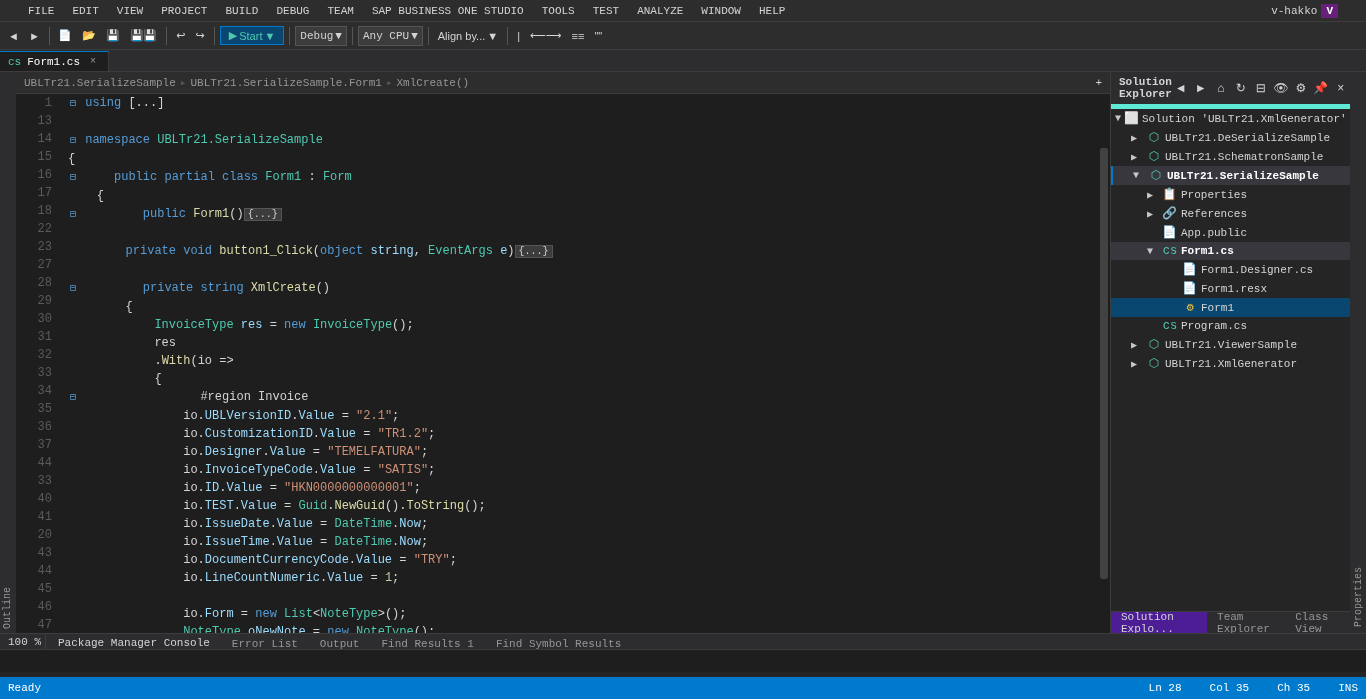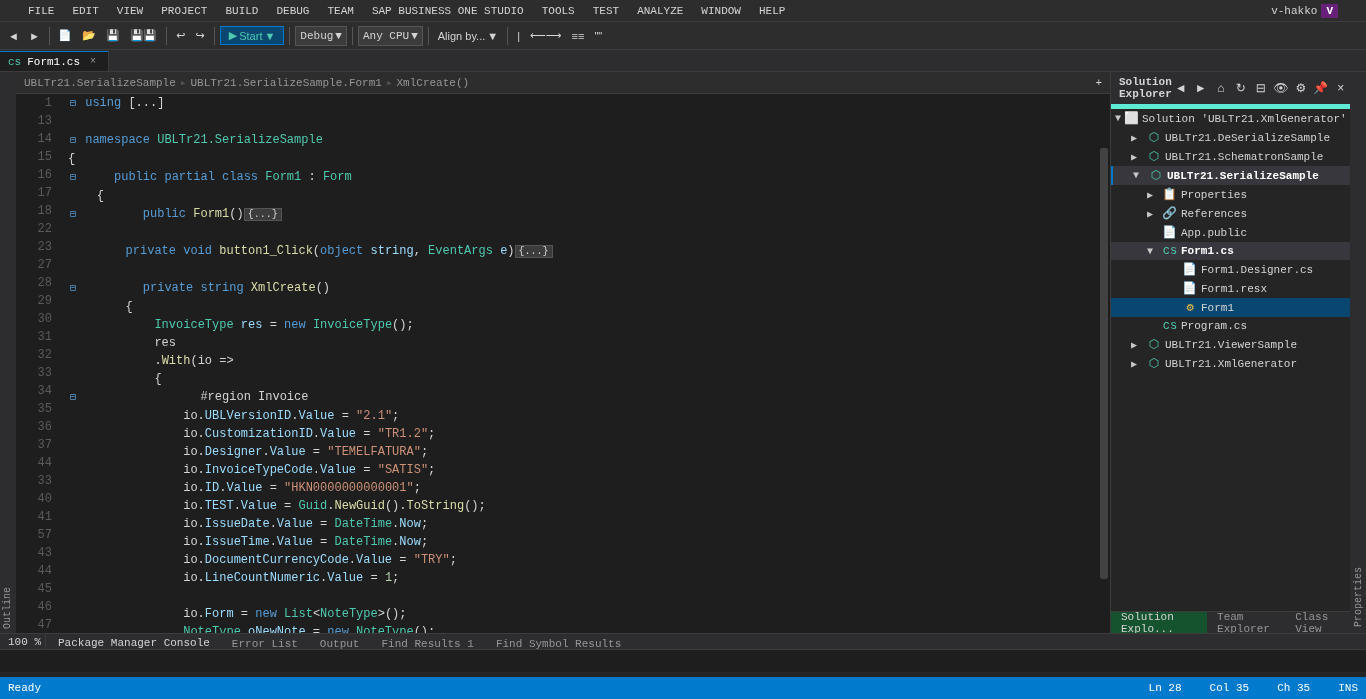--- a/index.html
+++ b/index.html
@@ -415,21 +415,21 @@
       height: 22px;
     }
     .se-bottom-tab {
       padding: 2px 10px;
       font-size: 11px;
       color: #969696;
       cursor: pointer;
       display: flex;
       align-items: center;
     }
-    .se-bottom-tab.active { color: #d4d4d4; background: #14532d; }
+    .se-bottom-tab.active { color: #d4d4d4; background: #4c1d95; }
   </style>
 </head>
 <body>
 
 <div id="menu-bar">
   <div class="menu-item">FILE</div>
   <div class="menu-item">EDIT</div>
   <div class="menu-item">VIEW</div>
   <div class="menu-item">PROJECT</div>
   <div class="menu-item">BUILD</div>
@@ -533,21 +533,21 @@
         <div>32</div>
         <div>33</div>
         <div>34</div>
         <div>35</div>
         <div>36</div>
         <div>37</div>
         <div>44</div>
         <div>33</div>
         <div>40</div>
         <div>41</div>
-        <div>57</div>
+        <div>20</div>
         <div>43</div>
         <div>44</div>
         <div>45</div>
         <div>46</div>
         <div>47</div>
 
       </div>
       <div id="code-text"><span class="collapse-btn">⊟</span> <span class="kw">using</span> [...]
 
 <span class="collapse-btn">⊟</span> <span class="kw">namespace</span> <span class="type">UBLTr21.SerializeSample</span>

